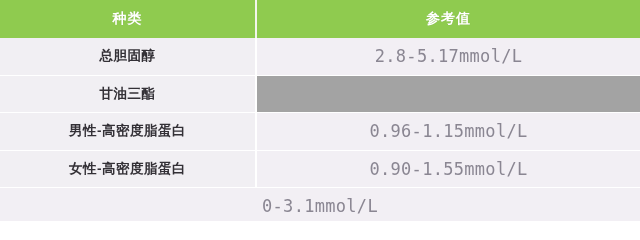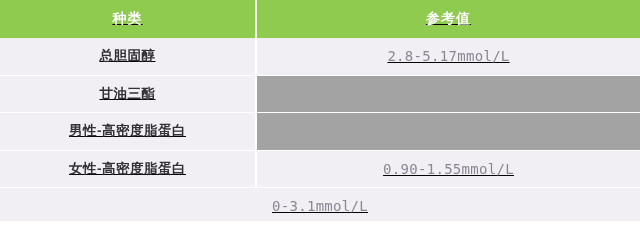--- a/index.html
+++ b/index.html
@@ -13,21 +13,20 @@
     overflow: hidden;
     font-family: "Liberation Sans", "DejaVu Sans", sans-serif;
   }
 
   .table {
     width: 640px;
     height: 221px;
     display: flex;
     flex-direction: column;
     background: #ffffff;
-    text-decoration: underline;
   }
 
   
   .thead {
     display: flex;
     height: 38px;
     flex: 0 0 38px;
     background: #8fcb4f;
   }
   .th {
@@ -84,21 +83,21 @@
     color: #333036;
     font-weight: bold;
     font-size: 13.5px;
     letter-spacing: 0.5px;
   }
   .td-ref {
     flex: 1 1 auto;
     background: #f2eff4;
     color: #8a8692;
     font-family: "DejaVu Sans Mono", "Liberation Mono", monospace;
-    font-size: 14px;
+    font-size: 17px;
     letter-spacing: 0.3px;
   }
 </style>
 </head>
 <body>
 
 <div class="table">
 
   <div class="thead">
     <div class="th th-cat">种类</div>
@@ -111,20 +110,21 @@
       <div class="td td-cat">总胆固醇</div>
       <div class="td td-ref">2.8-5.17mmol/L</div>
     </div>
 
     <div class="tr">
       <div class="td td-cat">甘油三酯</div>
     </div>
 
     <div class="tr">
       <div class="td td-cat">男性-高密度脂蛋白</div>
+      <div class="td td-ref">0.96-1.15mmol/L</div>
     </div>
 
     <div class="tr">
       <div class="td td-cat">女性-高密度脂蛋白</div>
       <div class="td td-ref">0.90-1.55mmol/L</div>
     </div>
 
     <div class="tr">
       <div class="td td-ref">0-3.1mmol/L</div>
     </div>

